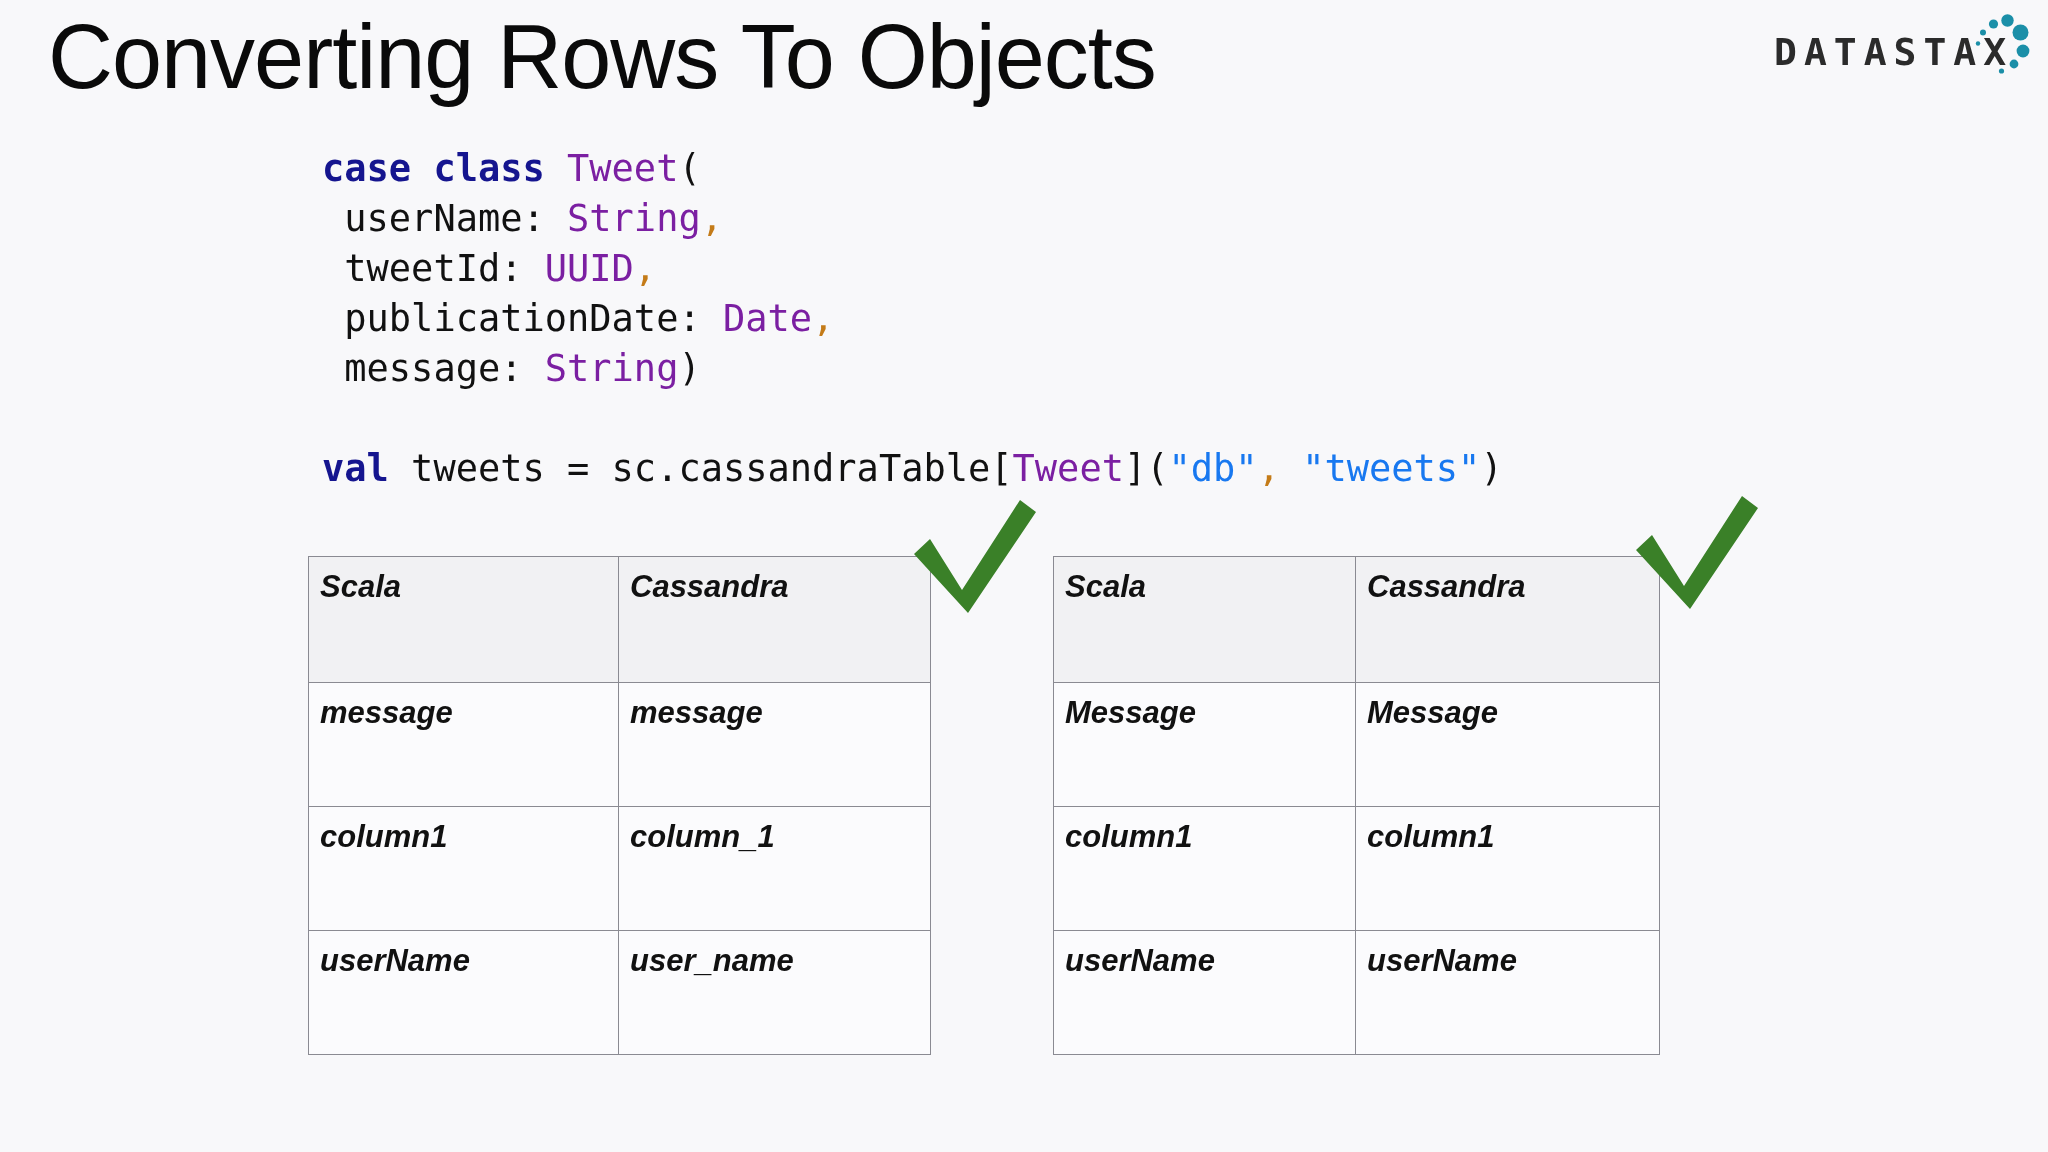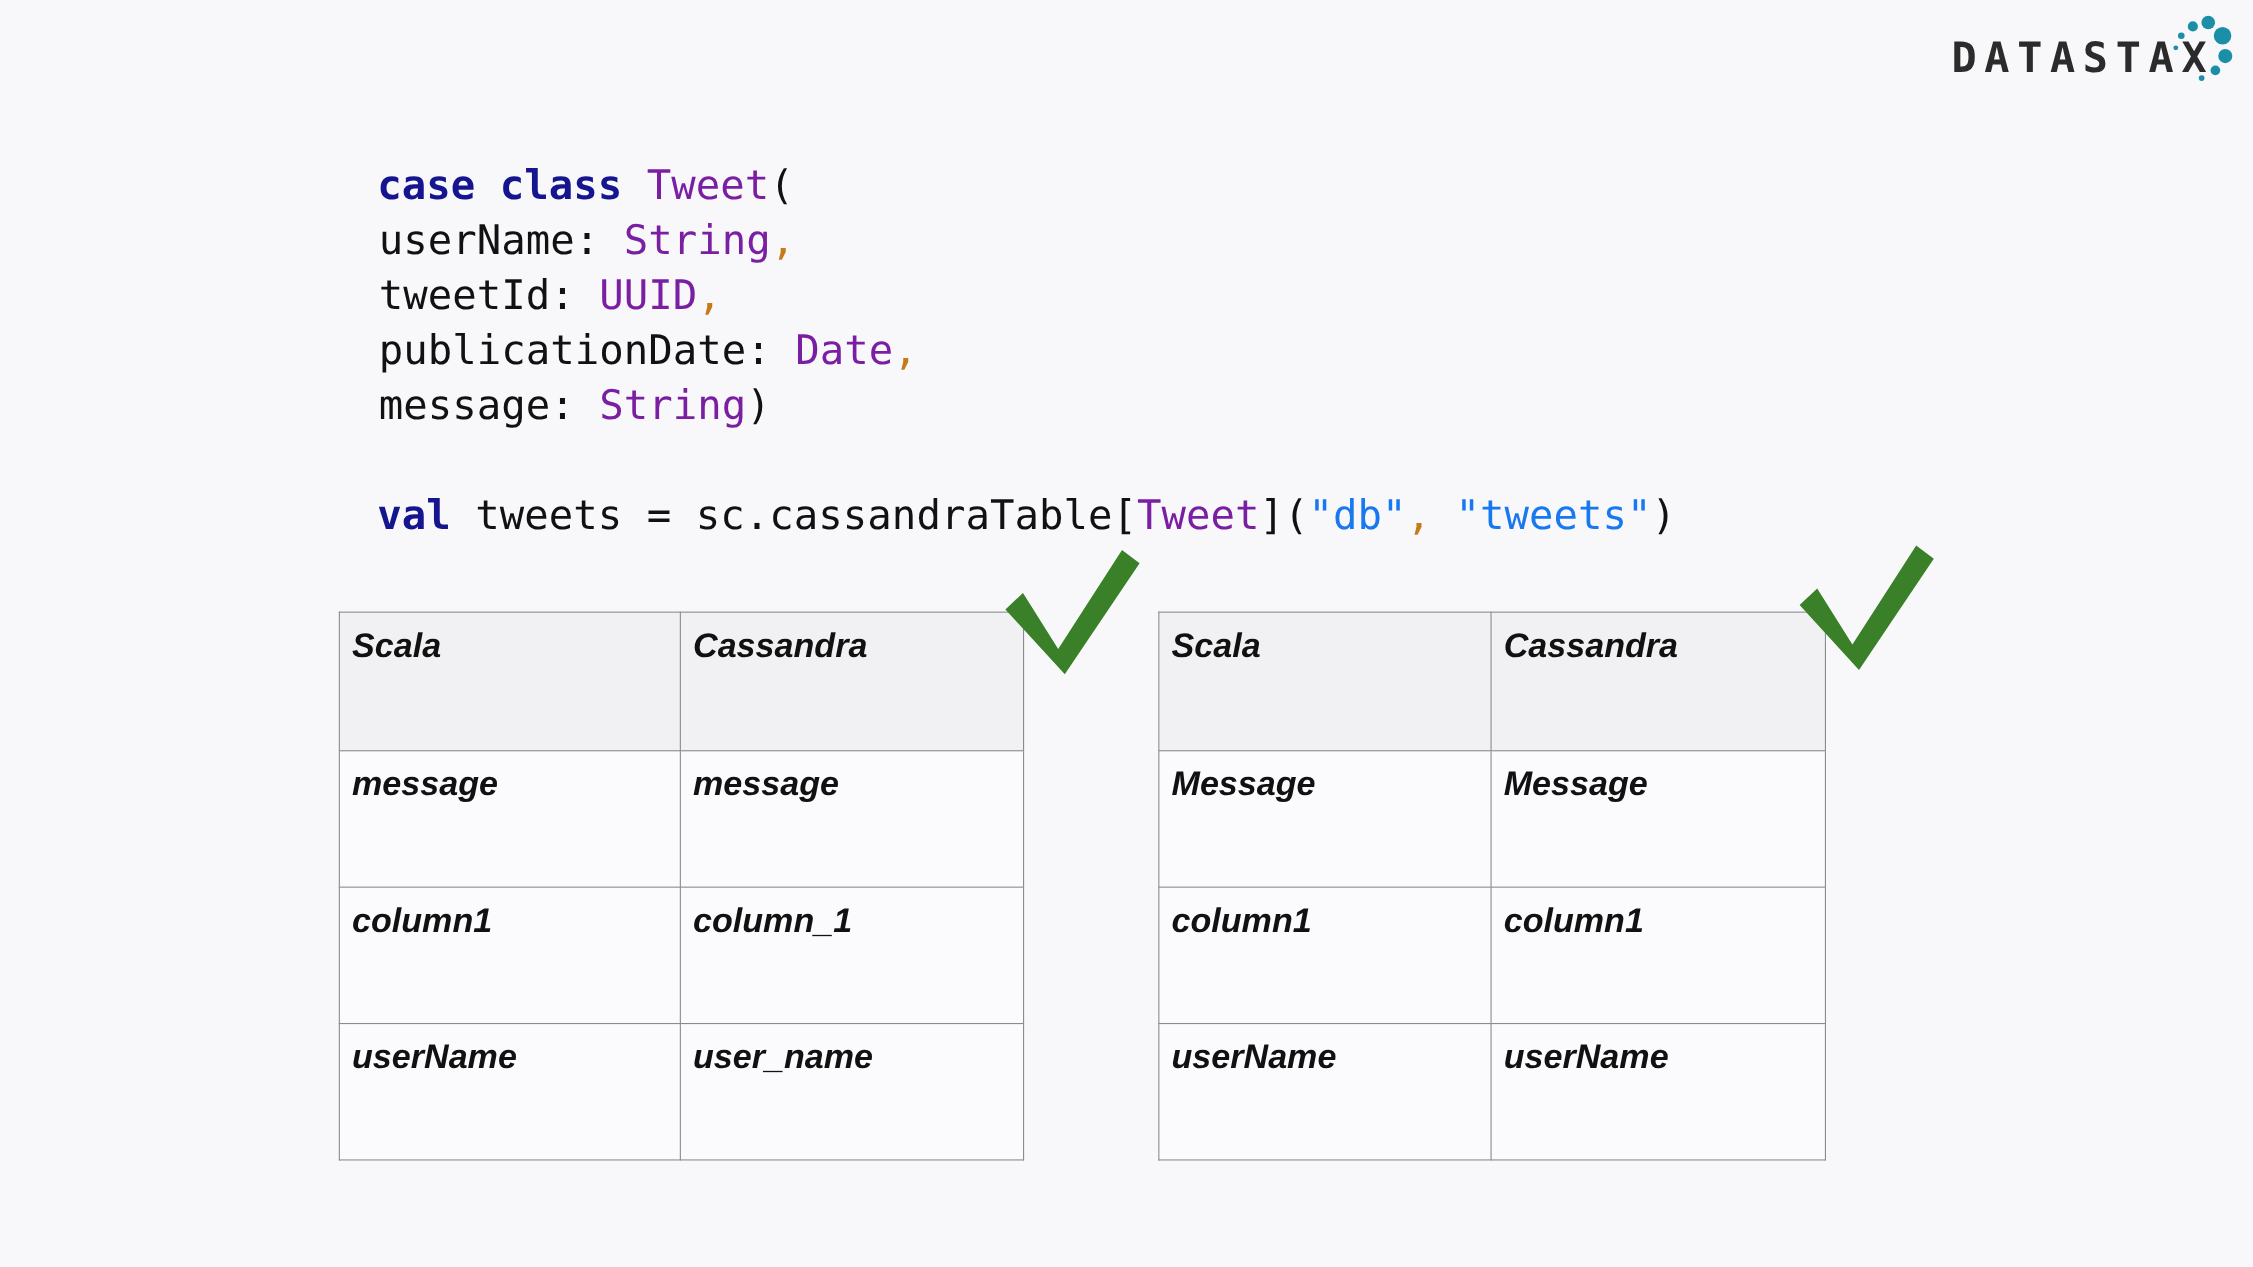--- a/index.html
+++ b/index.html
@@ -63,21 +63,21 @@
     left: 322px;
     top: 144px;
     font-family: "DejaVu Sans Mono", monospace;
     font-size: 37px;
     line-height: 50px;
     color: #111111;
     white-space: pre;
   }
   #code-block .line { white-space: pre; }
   #code-block .blank { height: 50px; }
-  .kw   { color: #15158f; font-weight: 700; margin-left: 21px; }
+  .kw   { color: #15158f; font-weight: 700; }
   .typ  { color: #7b1fa2; }
   .str  { color: #1878f0; }
   .pun  { color: #c47b18; }
   .pln  { color: #111111; }
 
   
   .cmp-table {
     position: absolute;
     border-collapse: collapse;
     table-layout: fixed;
@@ -110,20 +110,21 @@
   
   .check-mark { position: absolute; }
   #check-left  { left: 908px;  top: 498px; width: 130px; height: 120px; }
   #check-right { left: 1630px; top: 494px; width: 130px; height: 120px; }
 </style>
 </head>
 <body>
 
 <div id="slide" style="background: rgb(248, 248, 250);">
 
+  <div id="slide-title">Converting Rows To Objects</div>
 
   <div id="logo">
     <div id="logo-wordmark" style="color: rgb(43, 43, 43);">DATASTAX</div>
     <svg id="logo-dots" viewBox="0 0 72 72">
       <circle cx="45.5" cy="10.5" r="6.2" fill="#1b8fa8"></circle>
       <circle cx="31.5" cy="14.0" r="4.6" fill="#1b8fa8"></circle>
       <circle cx="21.0" cy="22.5" r="3.0" fill="#1b8fa8"></circle>
       <circle cx="16.0" cy="33.5" r="2.2" fill="#1b8fa8"></circle>
       <circle cx="58.5" cy="22.5" r="8.0" fill="#1b8fa8"></circle>
       <circle cx="61.0" cy="41.0" r="6.4" fill="#1b8fa8"></circle>

